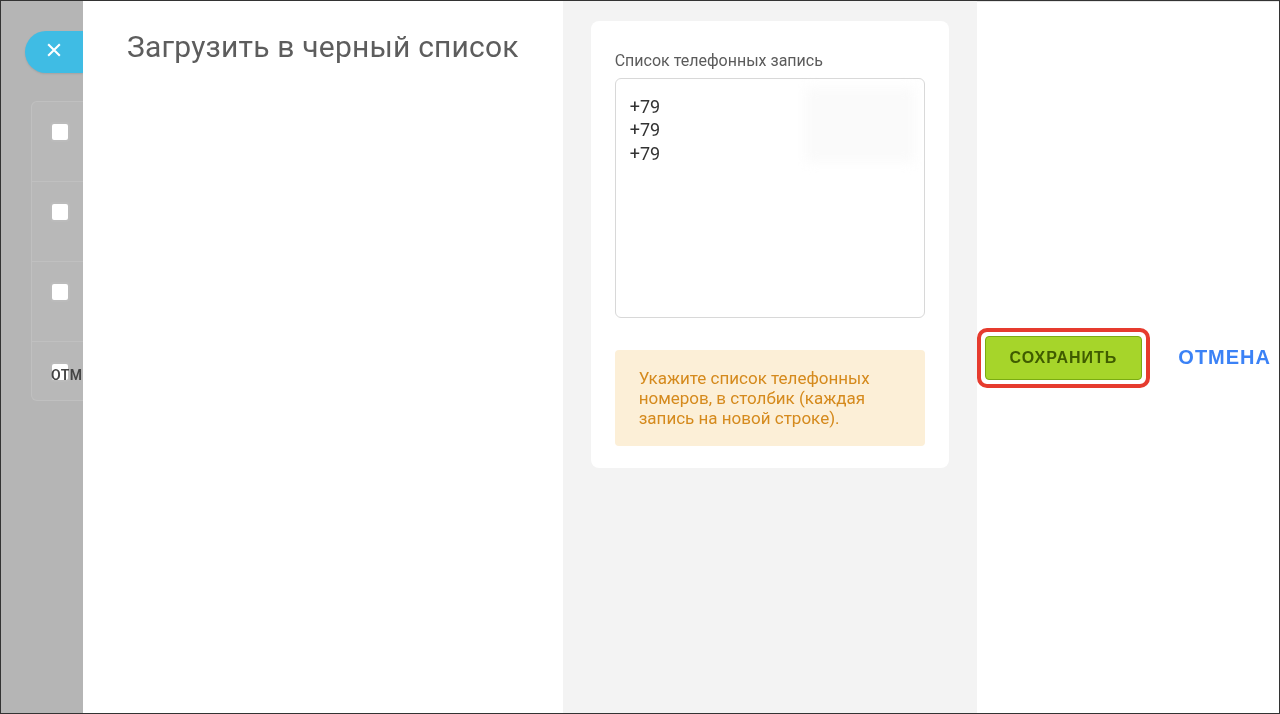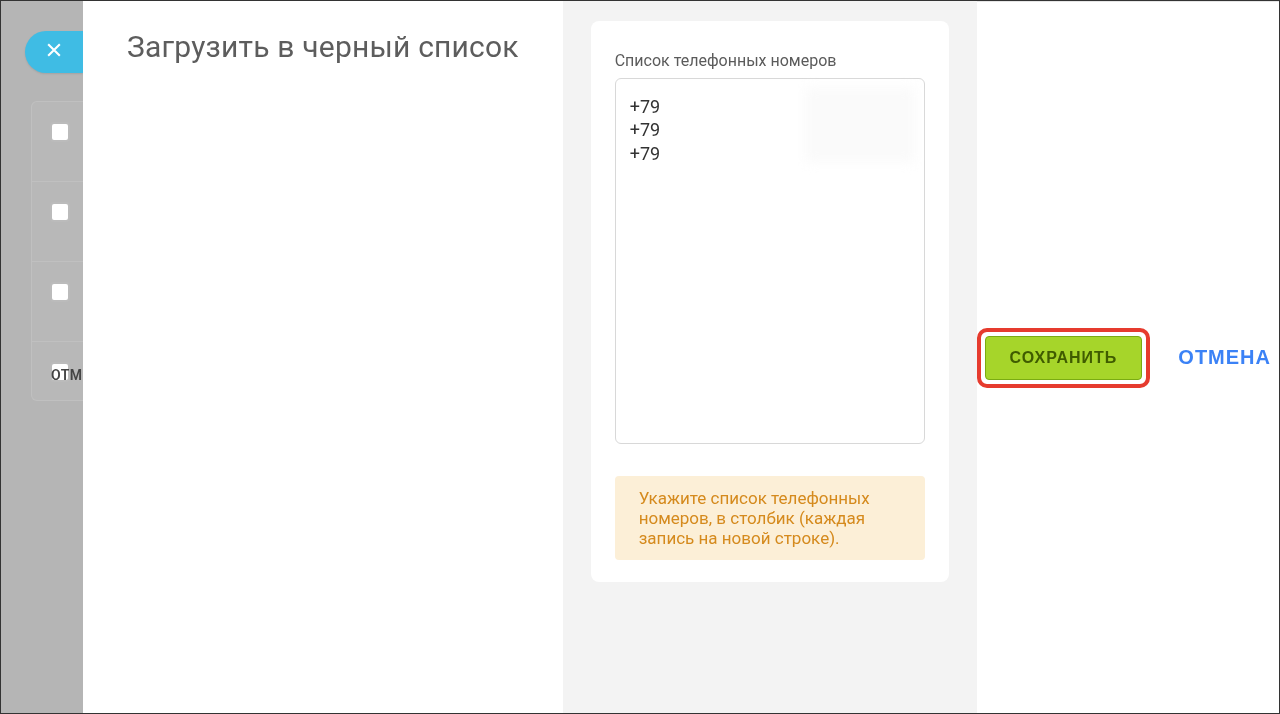--- a/index.html
+++ b/index.html
@@ -103,21 +103,21 @@
   .field-label {
     font-size: 16px;
     color: #5b5b5b;
     margin-bottom: 8px;
   }
   .textarea-wrap {
     position: relative;
   }
   textarea.phones {
     width: 100%;
-    height: 366px;
+    height: 240px;
     border: 1px solid #d8d8d8;
     border-radius: 6px;
     padding: 16px 14px;
     font-size: 18px;
     font-family: inherit;
     color: #333;
     line-height: 1.3;
     resize: none;
     outline: none;
   }
@@ -128,21 +128,21 @@
     width: 110px;
     height: 74px;
     background: #fafafa;
     filter: blur(6px);
     pointer-events: none;
   }
   .hint {
     margin-top: 28px;
     background: #fcefd7;
     border-radius: 4px;
-    padding: 12px 24px;
+    padding: 18px 24px;
     color: #d58a1d;
     font-size: 17px;
   }
   .modal-footer {
     background: #ffffff;
     border-top: 1px solid #e6e6e6;
     padding: 20px 0;
     display: flex;
     justify-content: center;
     align-items: center;
@@ -230,21 +230,21 @@
       </svg>
   </span>
 </div>
 
 <div class="modal">
   <div class="modal-header">
     <h1 class="modal-title">Загрузить в черный список</h1>
   </div>
   <div class="modal-body">
     <div class="card">
-      <div class="field-label">Список телефонных номеров</div>
+      <div class="field-label">Список телефонных запись</div>
       <div class="textarea-wrap">
         <textarea class="phones" style="">+79
 +79
 +79</textarea>
         <div class="blur-mask"></div>
       </div>
       <div class="hint">Укажите список телефонных номеров, в столбик (каждая запись на новой строке).</div>
     </div>
   </div>
   <div class="modal-footer">

